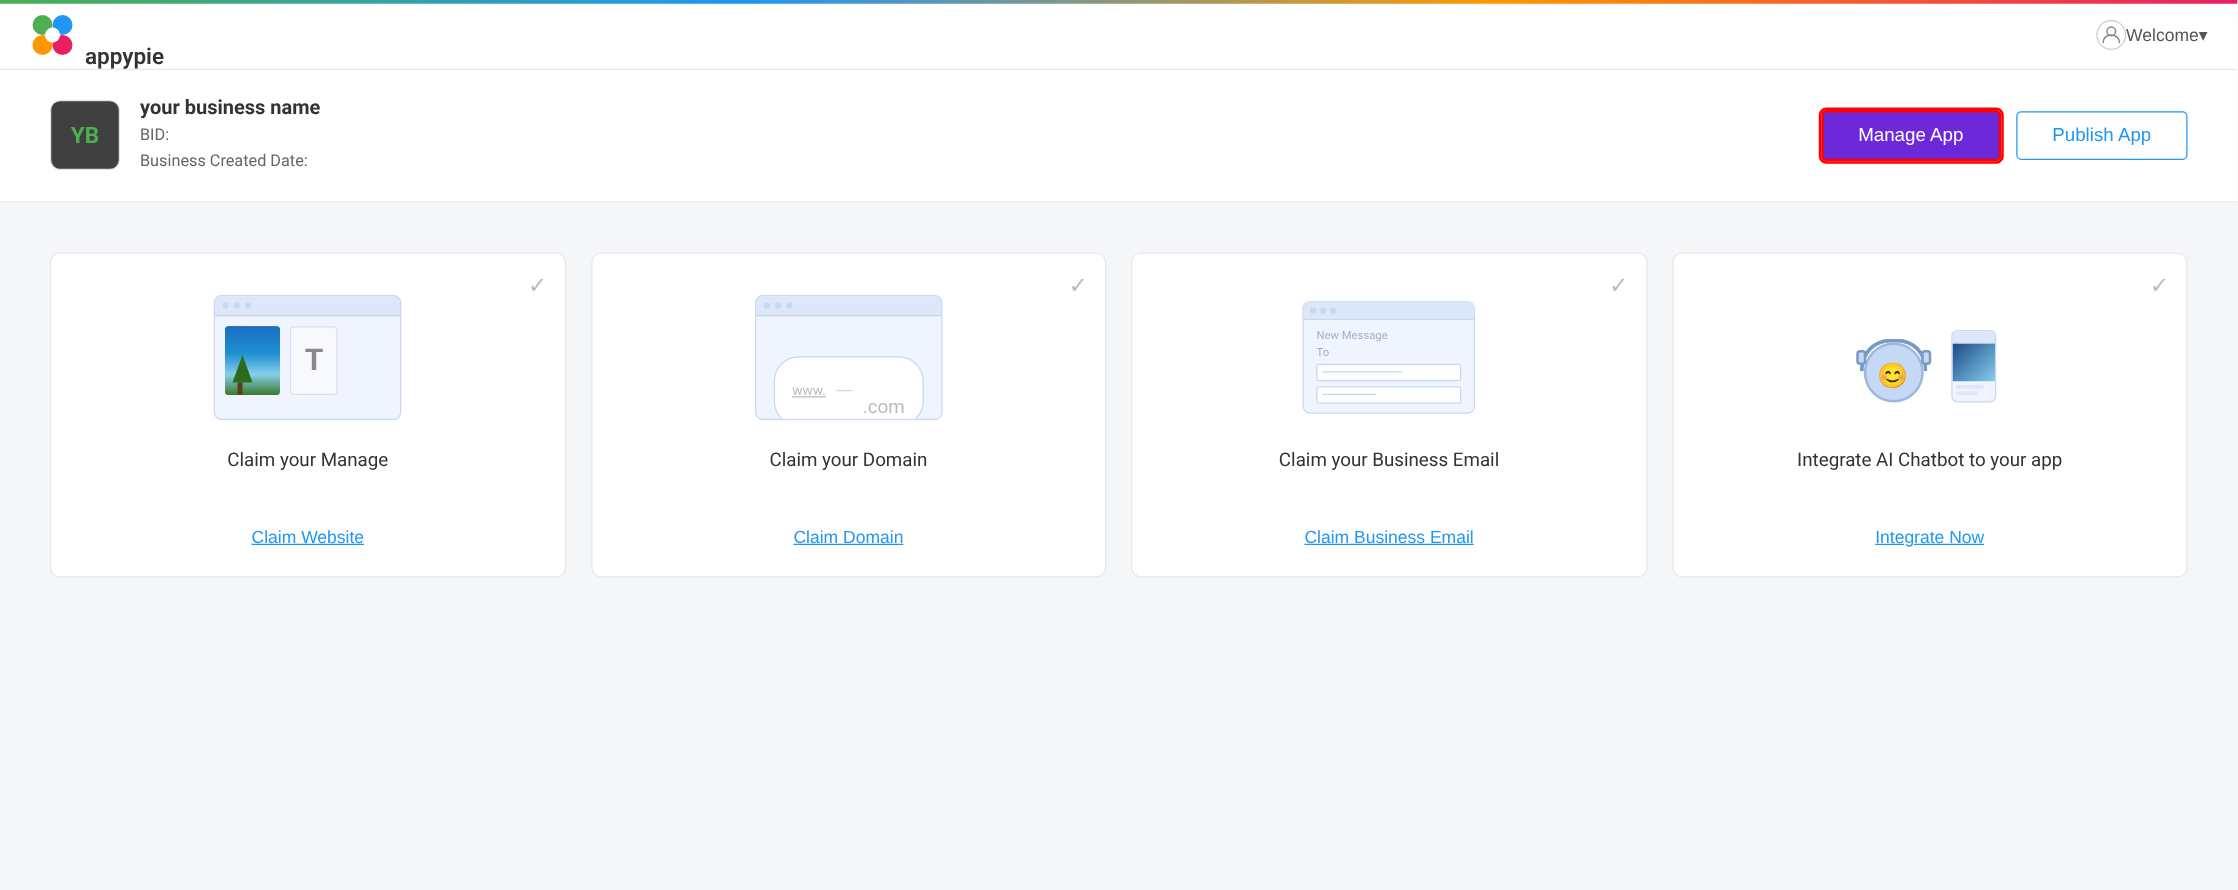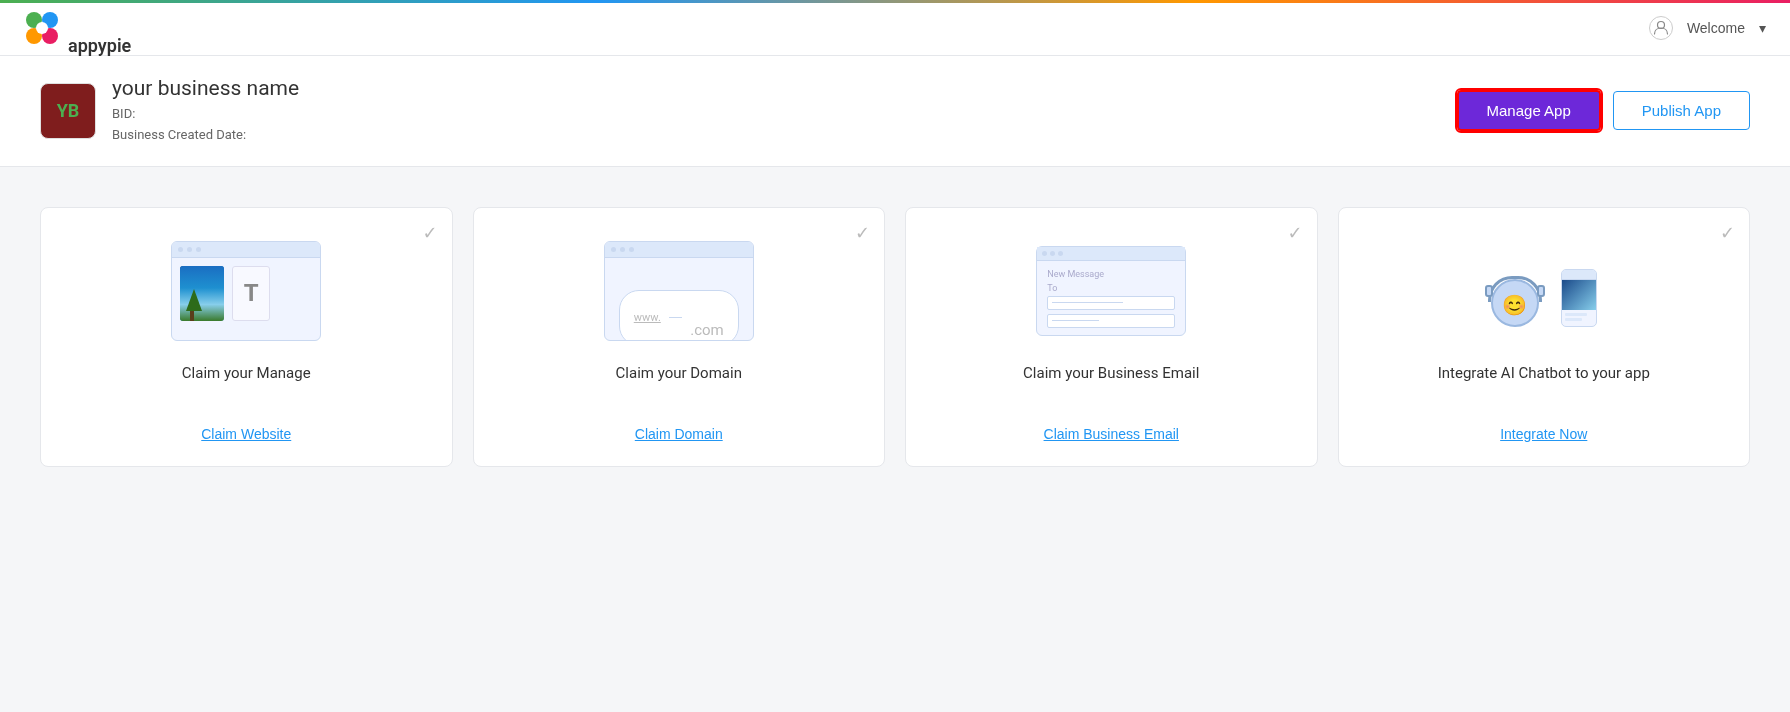--- a/index.html
+++ b/index.html
@@ -30,21 +30,21 @@
     }
     .logo-text {
       font-size: 18px;
       font-weight: 600;
       color: #333;
       margin-top: 36px;
     }
     .welcome-btn {
       display: flex;
       align-items: center;
-      gap: 14px;
+      gap: 0;
       background: none;
       border: none;
       cursor: pointer;
       font-size: 14px;
       color: #555;
     }
     .welcome-icon {
       width: 24px;
       height: 24px;
       border-radius: 50%;
@@ -66,33 +66,33 @@
       border-bottom: 1px solid #e5e7eb;
     }
     .business-info {
       display: flex;
       align-items: center;
       gap: 16px;
     }
     .business-avatar {
       width: 56px;
       height: 56px;
-      background: #7f1d1d;
+      background: #404040;
       border-radius: 8px;
       display: flex;
       align-items: center;
       justify-content: center;
       font-size: 18px;
       font-weight: 700;
       color: #4caf50;
       border: 1px solid #e0e0e0;
     }
     .business-details h2 {
-      font-size: 21px;
-      font-weight: 400;
+      font-size: 16px;
+      font-weight: 700;
       color: #333;
       margin-bottom: 4px;
     }
     .business-details p {
       font-size: 13px;
       color: #666;
       line-height: 1.6;
     }
     .business-actions {
       display: flex;
@@ -237,21 +237,21 @@
       color: #888;
       display: flex;
       align-items: center;
       gap: 4px;
       margin-top: 16px;
       width: 120px;
     }
 
     
     .email-mock {
-      width: 150px;
+      width: 138px;
       height: 90px;
       background: #f0f4ff;
       border-radius: 6px;
       border: 1px solid #c9d8f0;
     }
     .email-mock-bar {
       height: 14px;
       background: #dce8fa;
       border-bottom: 1px solid #c9d8f0;
       display: flex;

